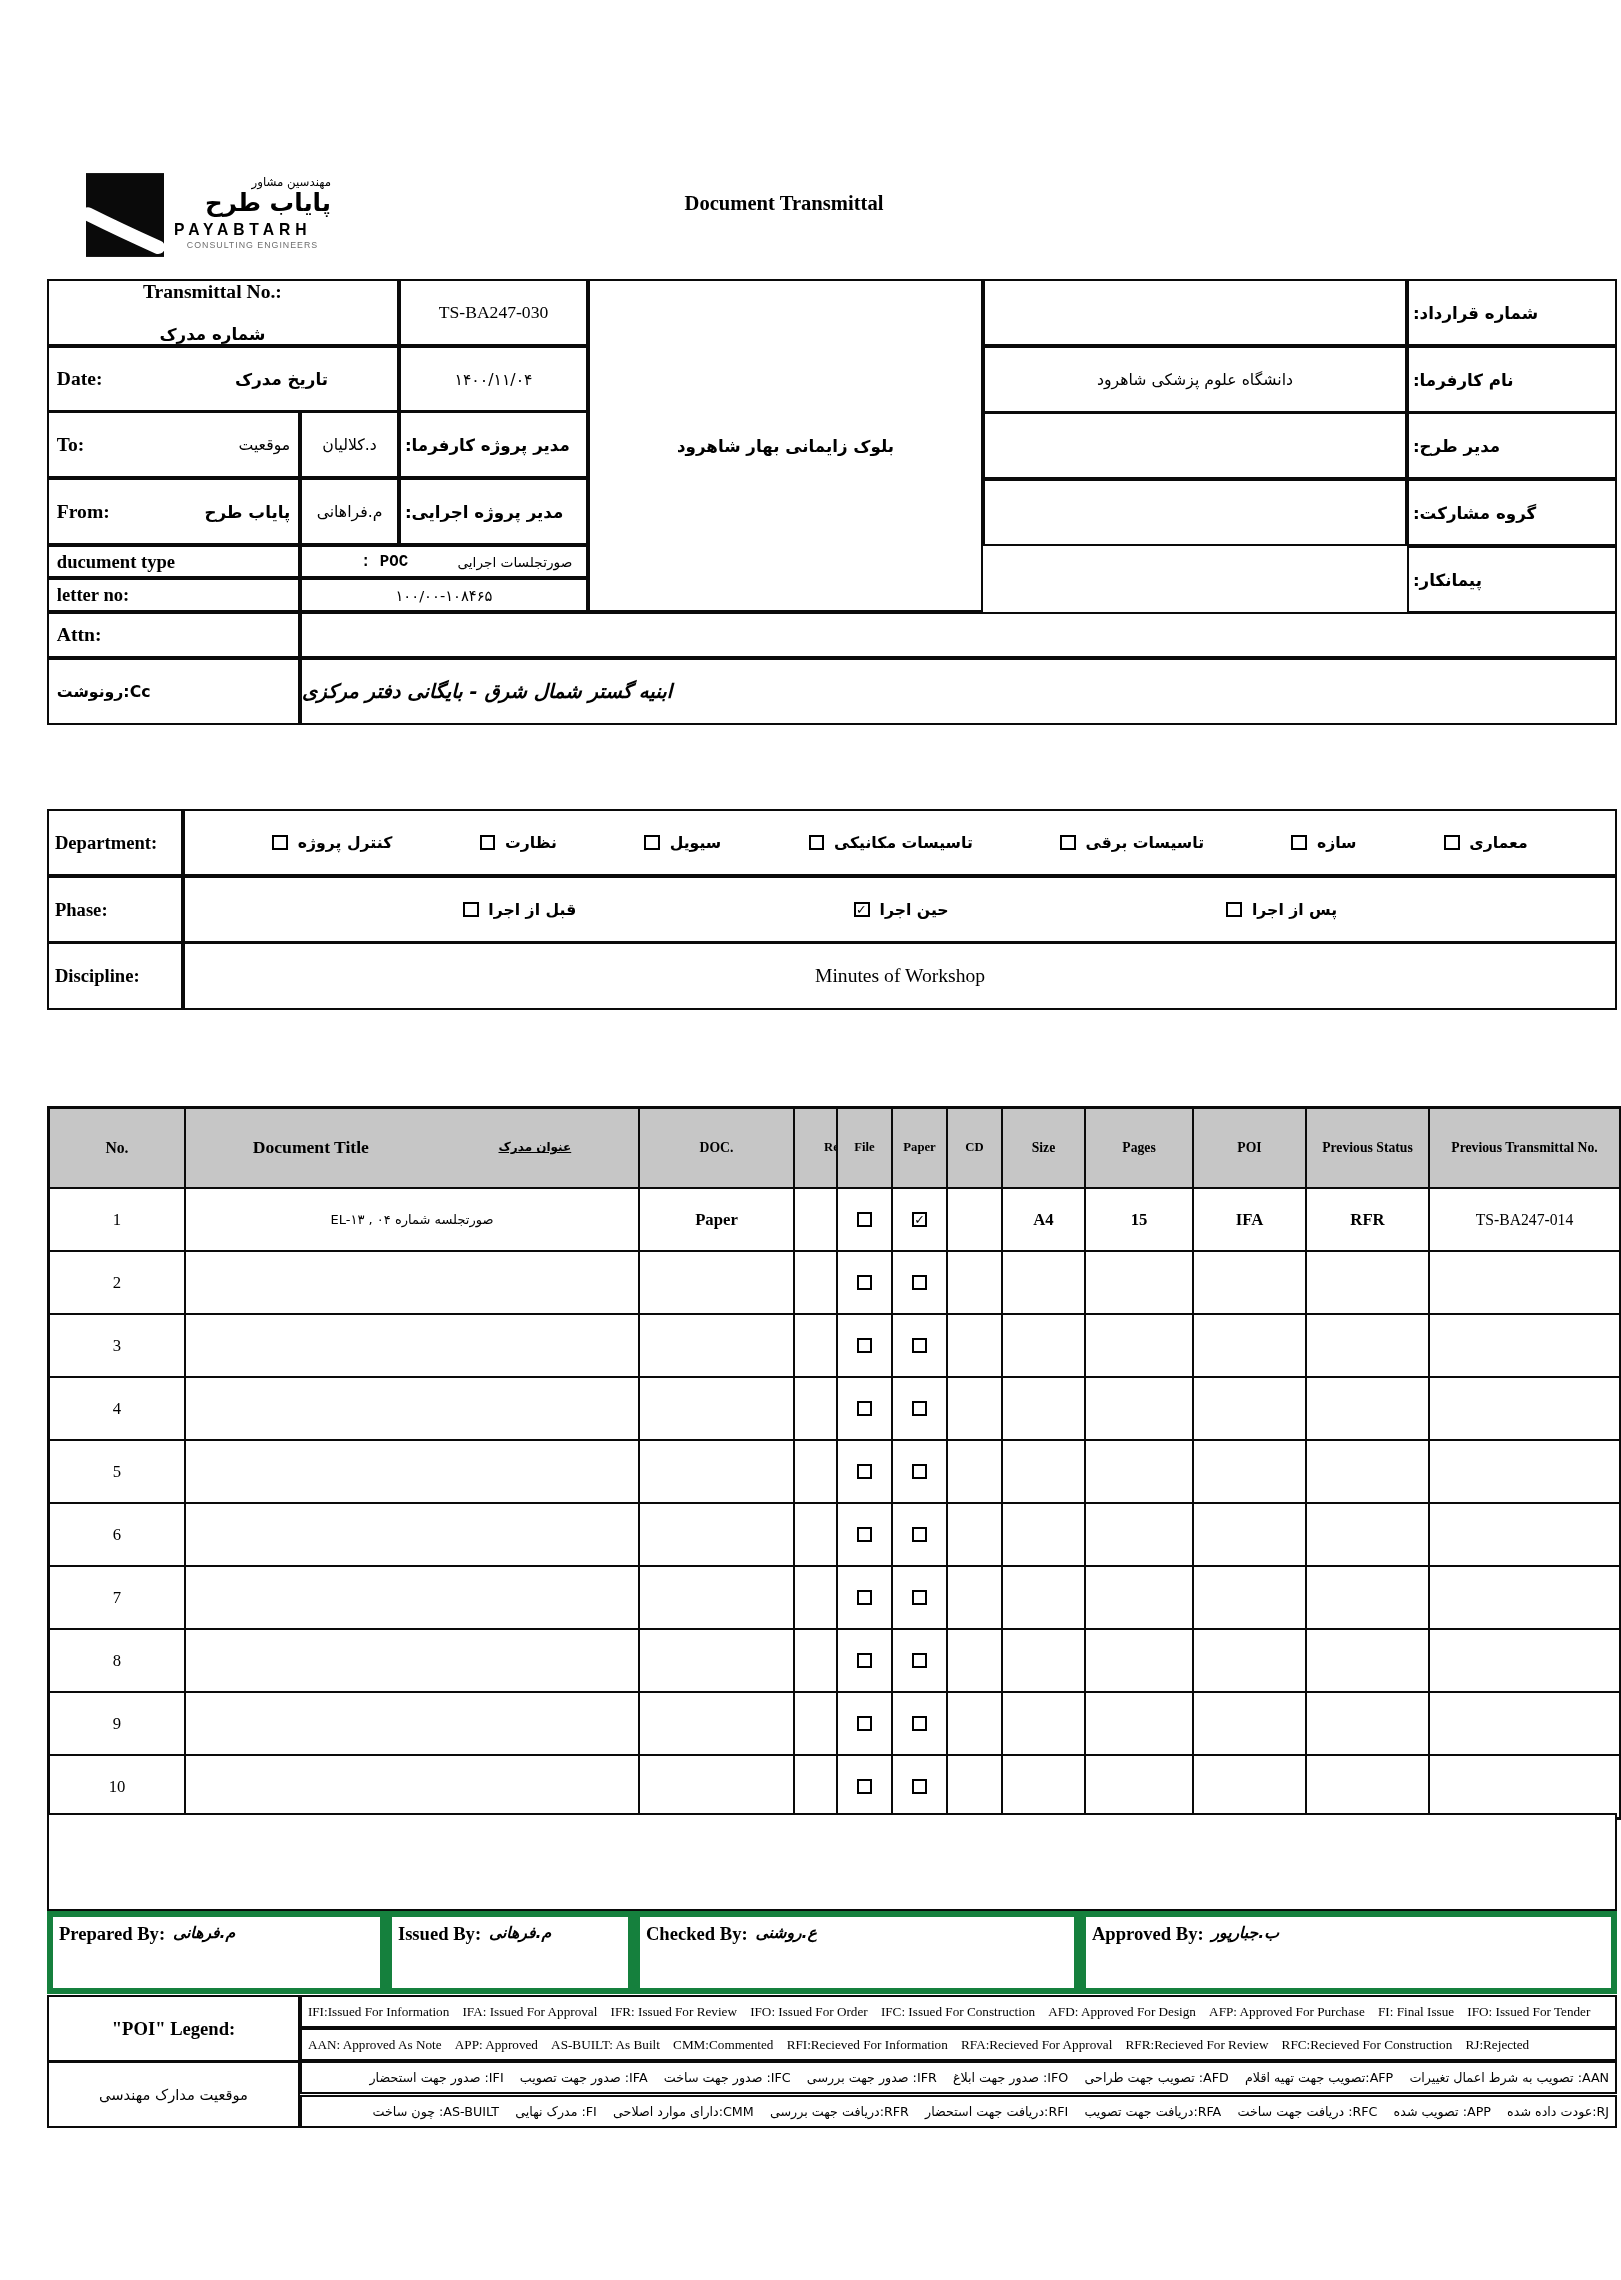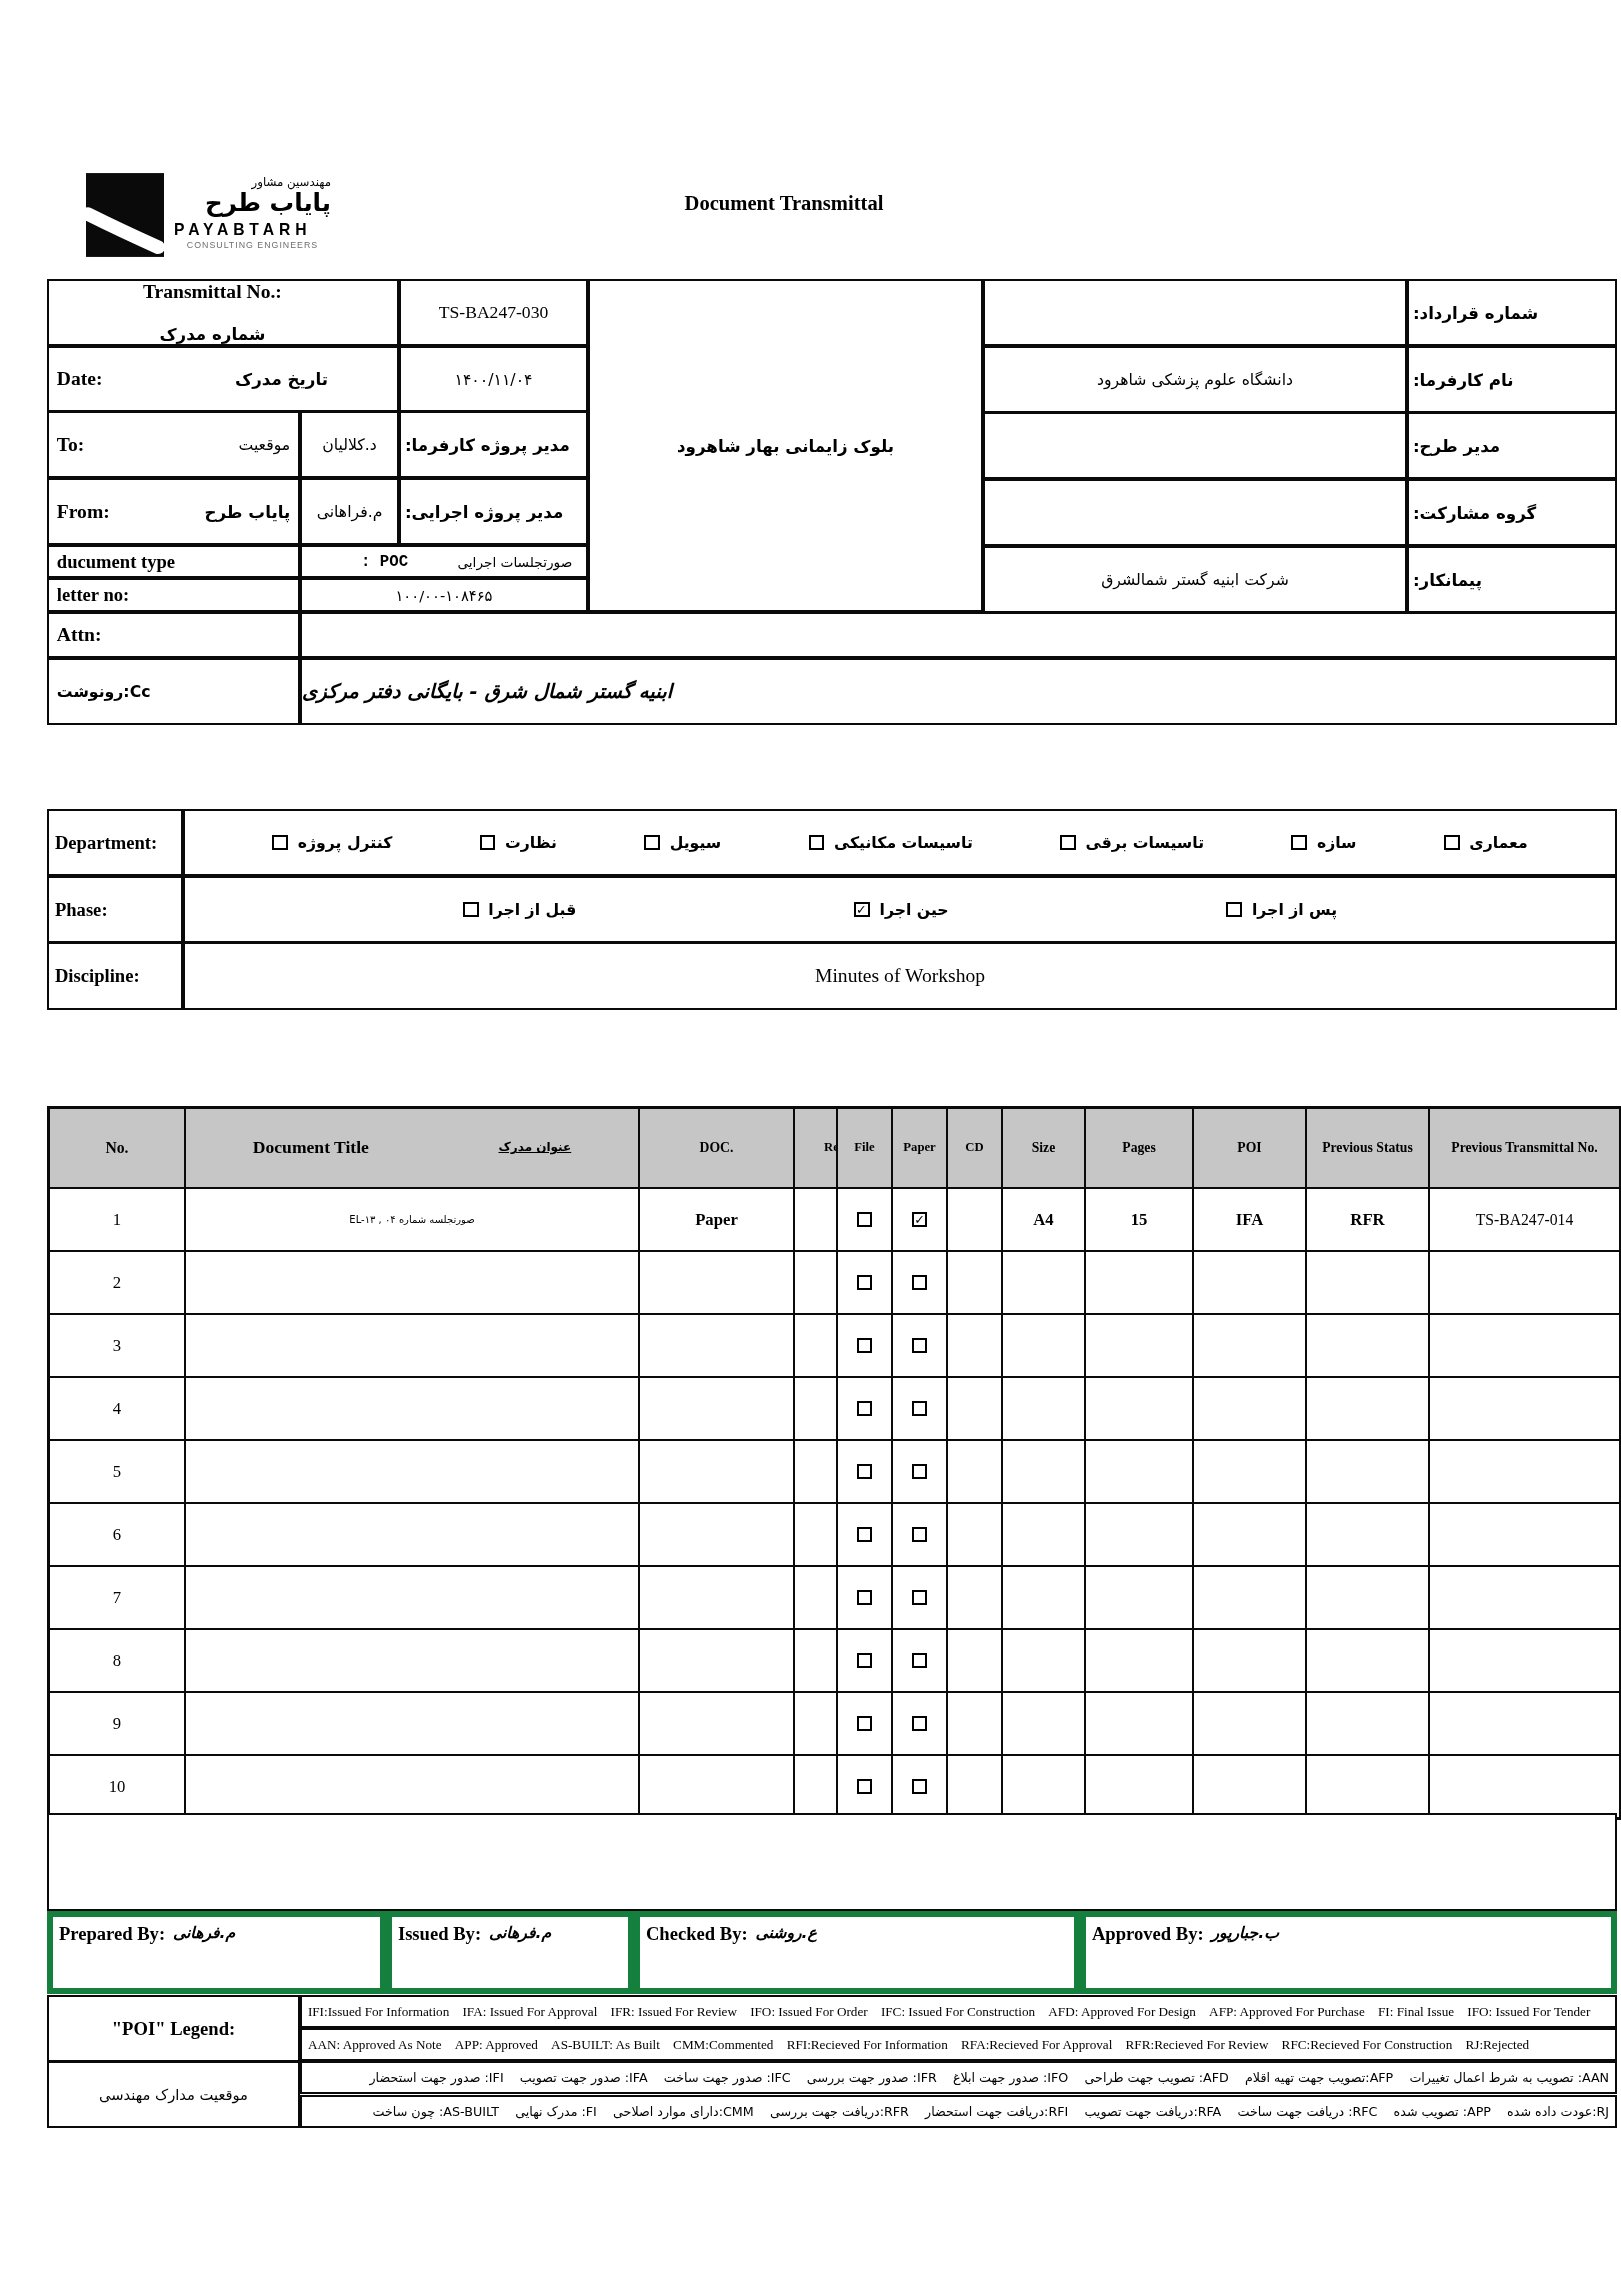--- a/index.html
+++ b/index.html
@@ -102,21 +102,20 @@
 
     <div class="c ctr faval fa" style="left:936px;top:67px;width:424px;height:67px;">دانشگاه علوم پزشکی شاهرود</div>
     <div class="c falbl fa" dir="rtl" style="left:1360px;top:67px;width:210px;height:67px;justify-content:flex-end;padding:0 3.9px;">نام کارفرما:</div>
 
     <div class="c" style="left:936px;top:133px;width:424px;height:67px;"></div>
     <div class="c falbl fa" dir="rtl" style="left:1360px;top:133px;width:210px;height:67px;justify-content:flex-end;padding:0 3.9px;">مدیر طرح:</div>
 
     <div class="c" style="left:936px;top:200px;width:424px;height:67px;"></div>
     <div class="c falbl fa" dir="rtl" style="left:1360px;top:200px;width:210px;height:67px;justify-content:flex-end;padding:0 3.9px;">گروه مشارکت:</div>
 
-    <div class="c ctr faval fa" style="left:936px;top:267px;width:424px;height:67px;">شرکت ابنیه گستر شمالشرق</div>
     <div class="c falbl fa" dir="rtl" style="left:1360px;top:267px;width:210px;height:67px;justify-content:flex-end;padding:0 3.9px;">پیمانکار:</div>
 
     <div class="c" style="left:0;top:333px;width:253px;height:46px;padding:0 7.8px;font-weight:bold;font-size:19.6px;">Attn:</div>
     <div class="c" style="left:253px;top:333px;width:1317px;height:46px;"></div>
 
     <div class="c falbl fa" dir="rtl" style="left:0;top:379px;width:253px;height:67px;justify-content:flex-end;padding:0 7.8px;font-size:15.7px;">Cc:رونوشت</div>
     <div class="c ccwrite" style="left:253px;top:379px;width:1317px;height:67px;">ابنیه گستر شمال شرق - بایگانی دفتر مرکزی</div>
   </div>
 
   <div class="abs" style="left:47px;top:809px;width:1570px;height:201px;">
@@ -204,21 +203,21 @@
         <td class="th" style="font-size:12.7px;">CD</td>
         <td class="th" style="font-size:13.7px;">Size</td>
         <td class="th" style="font-size:13.7px;">Pages</td>
         <td class="th" style="font-size:13.7px;">POI</td>
         <td class="th" style="font-size:13.7px;">Previous Status</td>
         <td class="th" style="font-size:13.7px;">Previous Transmittal No.</td>
       </tr>
 
       <tr style="height:63px;">
         <td style="font-size:16.7px;">1</td>
-        <td class="fa" dir="rtl" style="font-size:10px;">صورتجلسه شماره ۰۴ , EL-۱۳</td>
+        <td class="fa" dir="rtl" style="font-size:13px;">صورتجلسه شماره ۰۴ , EL-۱۳</td>
         <td style="font-weight:bold;font-size:16.7px;">Paper</td>
         <td></td>
         <td>
               <div class="cbwrap">
                 <div class="cb"></div>
               </div>
             </td>
         <td>
               <div class="cbwrap">
                 <div class="cb checked"></div>

